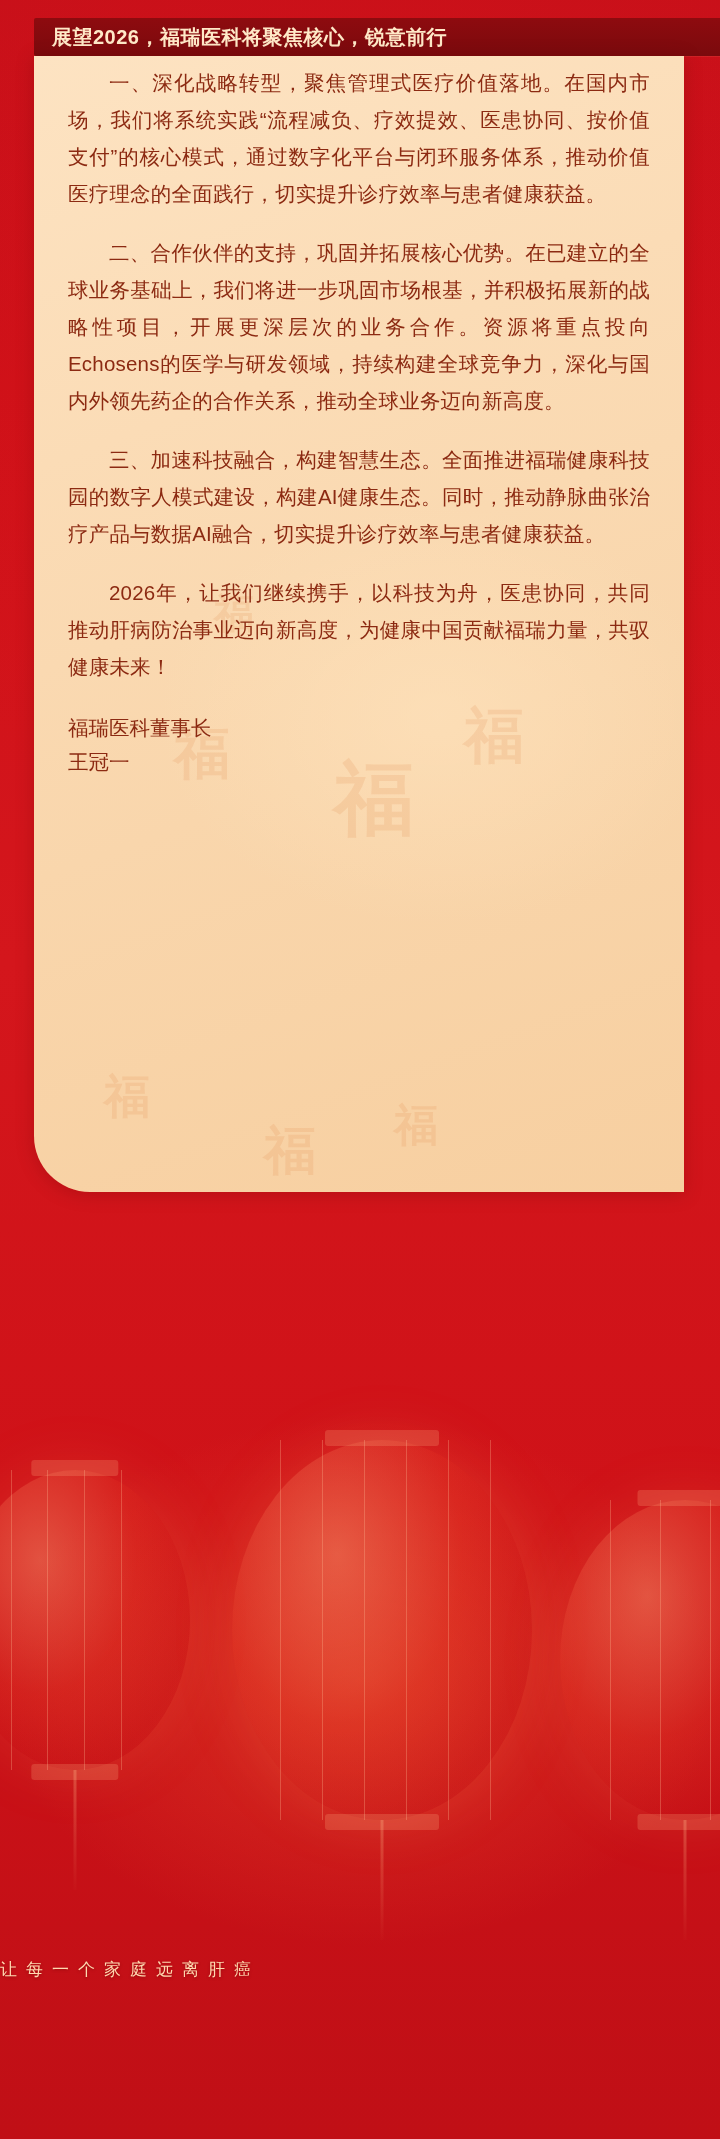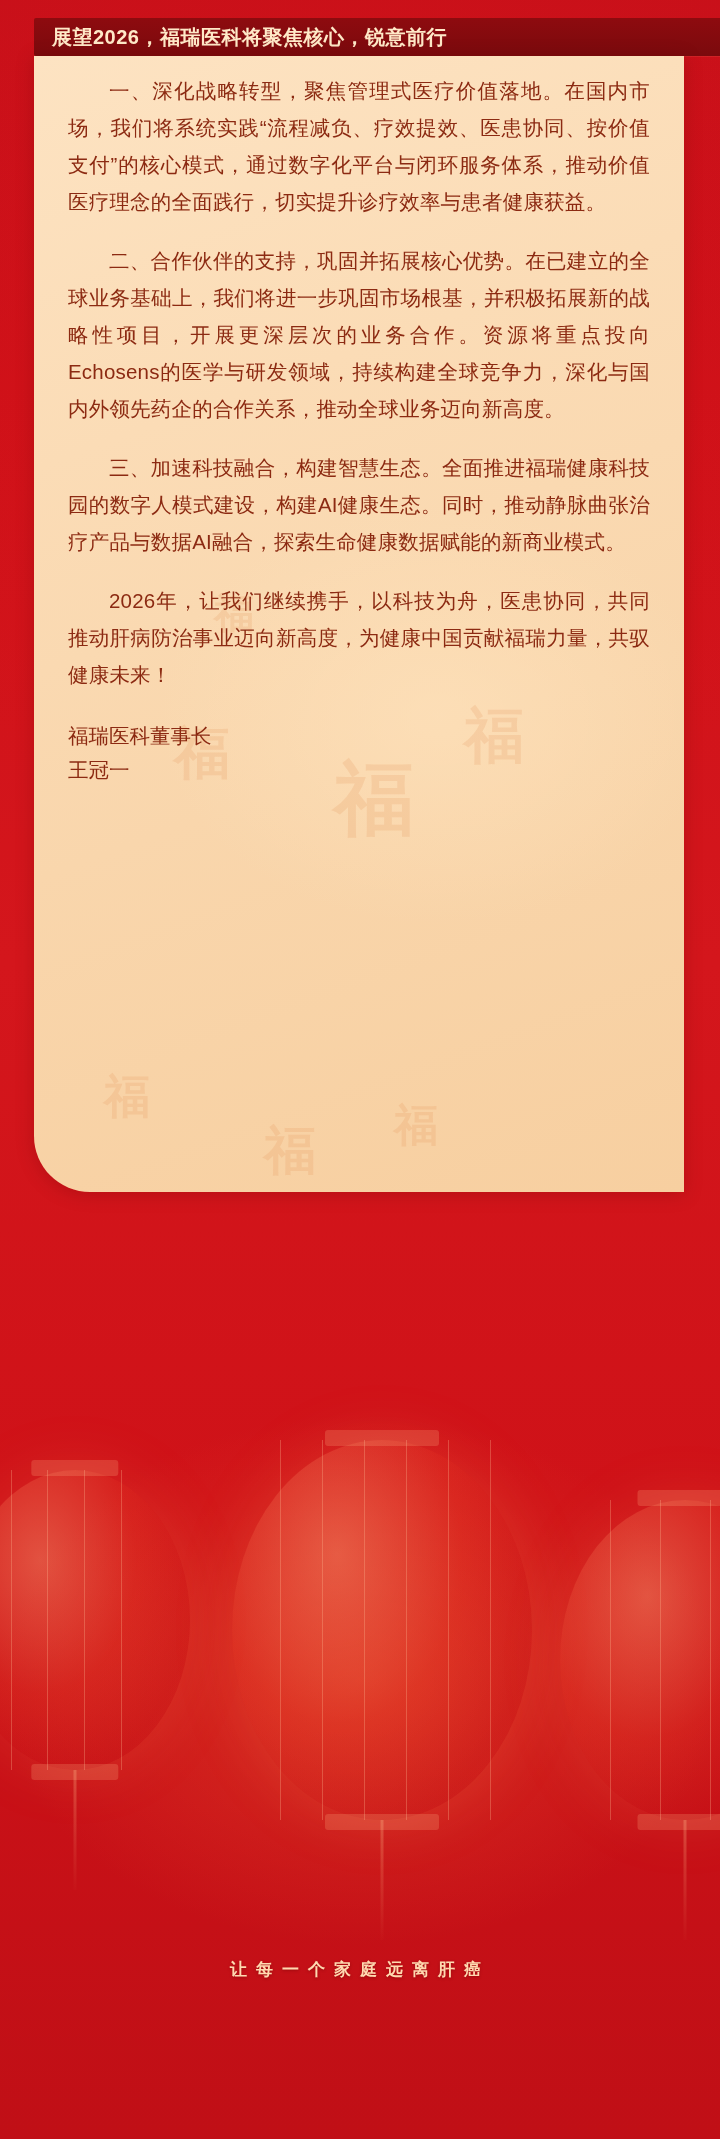--- a/index.html
+++ b/index.html
@@ -103,21 +103,21 @@
     position: absolute;
     color: rgba(226,130,70,0.16);
     font-family: "DejaVu Serif", "Liberation Serif", serif;
     font-weight: bold;
     user-select: none;
     pointer-events: none;
   }
 
   #paper-inner {
     position: relative;
-    padding: 16px 34px 0 34px;
+    padding: 8px 34px 0 34px;
     z-index: 2;
   }
   .para {
     color: #8c2a12;
     font-size: 20.5px;
     line-height: 37px;
     text-align: justify;
     text-justify: inter-ideograph;
     margin: 0 0 22px 0;
     text-indent: 2em;
@@ -133,25 +133,25 @@
     padding-right: 34px;
   }
   #signature div { margin: 0; }
 
   
   #footer-slogan {
     position: absolute;
     left: 0;
     right: 0;
     top: 1958px;
-    text-align: center;
+    text-align: left;
     color: #ffd9b0;
     font-size: 17px;
     letter-spacing: 9px;
-    font-weight: bold;
+    font-weight: normal;
     text-shadow: 0 1px 3px rgba(100,0,0,0.45);
   }
 </style>
 </head>
 <body>
 
 <div id="page">
 
   <div class="lantern" style="left:-40px; top:1470px; width:230px; height:300px;">
     <div class="cap top"></div>
@@ -194,21 +194,21 @@
     <span class="wm" style="left:300px; top:690px; font-size:80px;">福</span>
     <span class="wm" style="left:430px; top:640px; font-size:60px;">福</span>
     <span class="wm" style="left:70px; top:1010px; font-size:46px;">福</span>
     <span class="wm" style="left:230px; top:1060px; font-size:52px;">福</span>
     <span class="wm" style="left:360px; top:1040px; font-size:44px;">福</span>
     <span class="wm" style="left:180px; top:530px; font-size:40px;">福</span>
 
     <div id="paper-inner">
       <p class="para">一、深化战略转型，聚焦管理式医疗价值落地。在国内市场，我们将系统实践“流程减负、疗效提效、医患协同、按价值支付”的核心模式，通过数字化平台与闭环服务体系，推动价值医疗理念的全面践行，切实提升诊疗效率与患者健康获益。</p>
       <p class="para">二、合作伙伴的支持，巩固并拓展核心优势。在已建立的全球业务基础上，我们将进一步巩固市场根基，并积极拓展新的战略性项目，开展更深层次的业务合作。资源将重点投向Echosens的医学与研发领域，持续构建全球竞争力，深化与国内外领先药企的合作关系，推动全球业务迈向新高度。</p>
-      <p class="para">三、加速科技融合，构建智慧生态。全面推进福瑞健康科技园的数字人模式建设，构建AI健康生态。同时，推动静脉曲张治疗产品与数据AI融合，探索生命健康数据赋能的新商业模式。</p>
+      <p class="para">三、加速科技融合，构建智慧生态。全面推进福瑞健康科技园的数字人模式建设，构建AI健康生态。同时，推动静脉曲张治疗产品与数据AI融合，切实提升诊疗效率与患者健康获益。</p>
       <p class="para">2026年，让我们继续携手，以科技为舟，医患协同，共同推动肝病防治事业迈向新高度，为健康中国贡献福瑞力量，共驭健康未来！</p>
 
       <div id="signature">
         <div>福瑞医科董事长</div>
         <div>王冠一</div>
       </div>
     </div>
   </div>
 
   <div id="footer-slogan">让每一个家庭远离肝癌</div>

